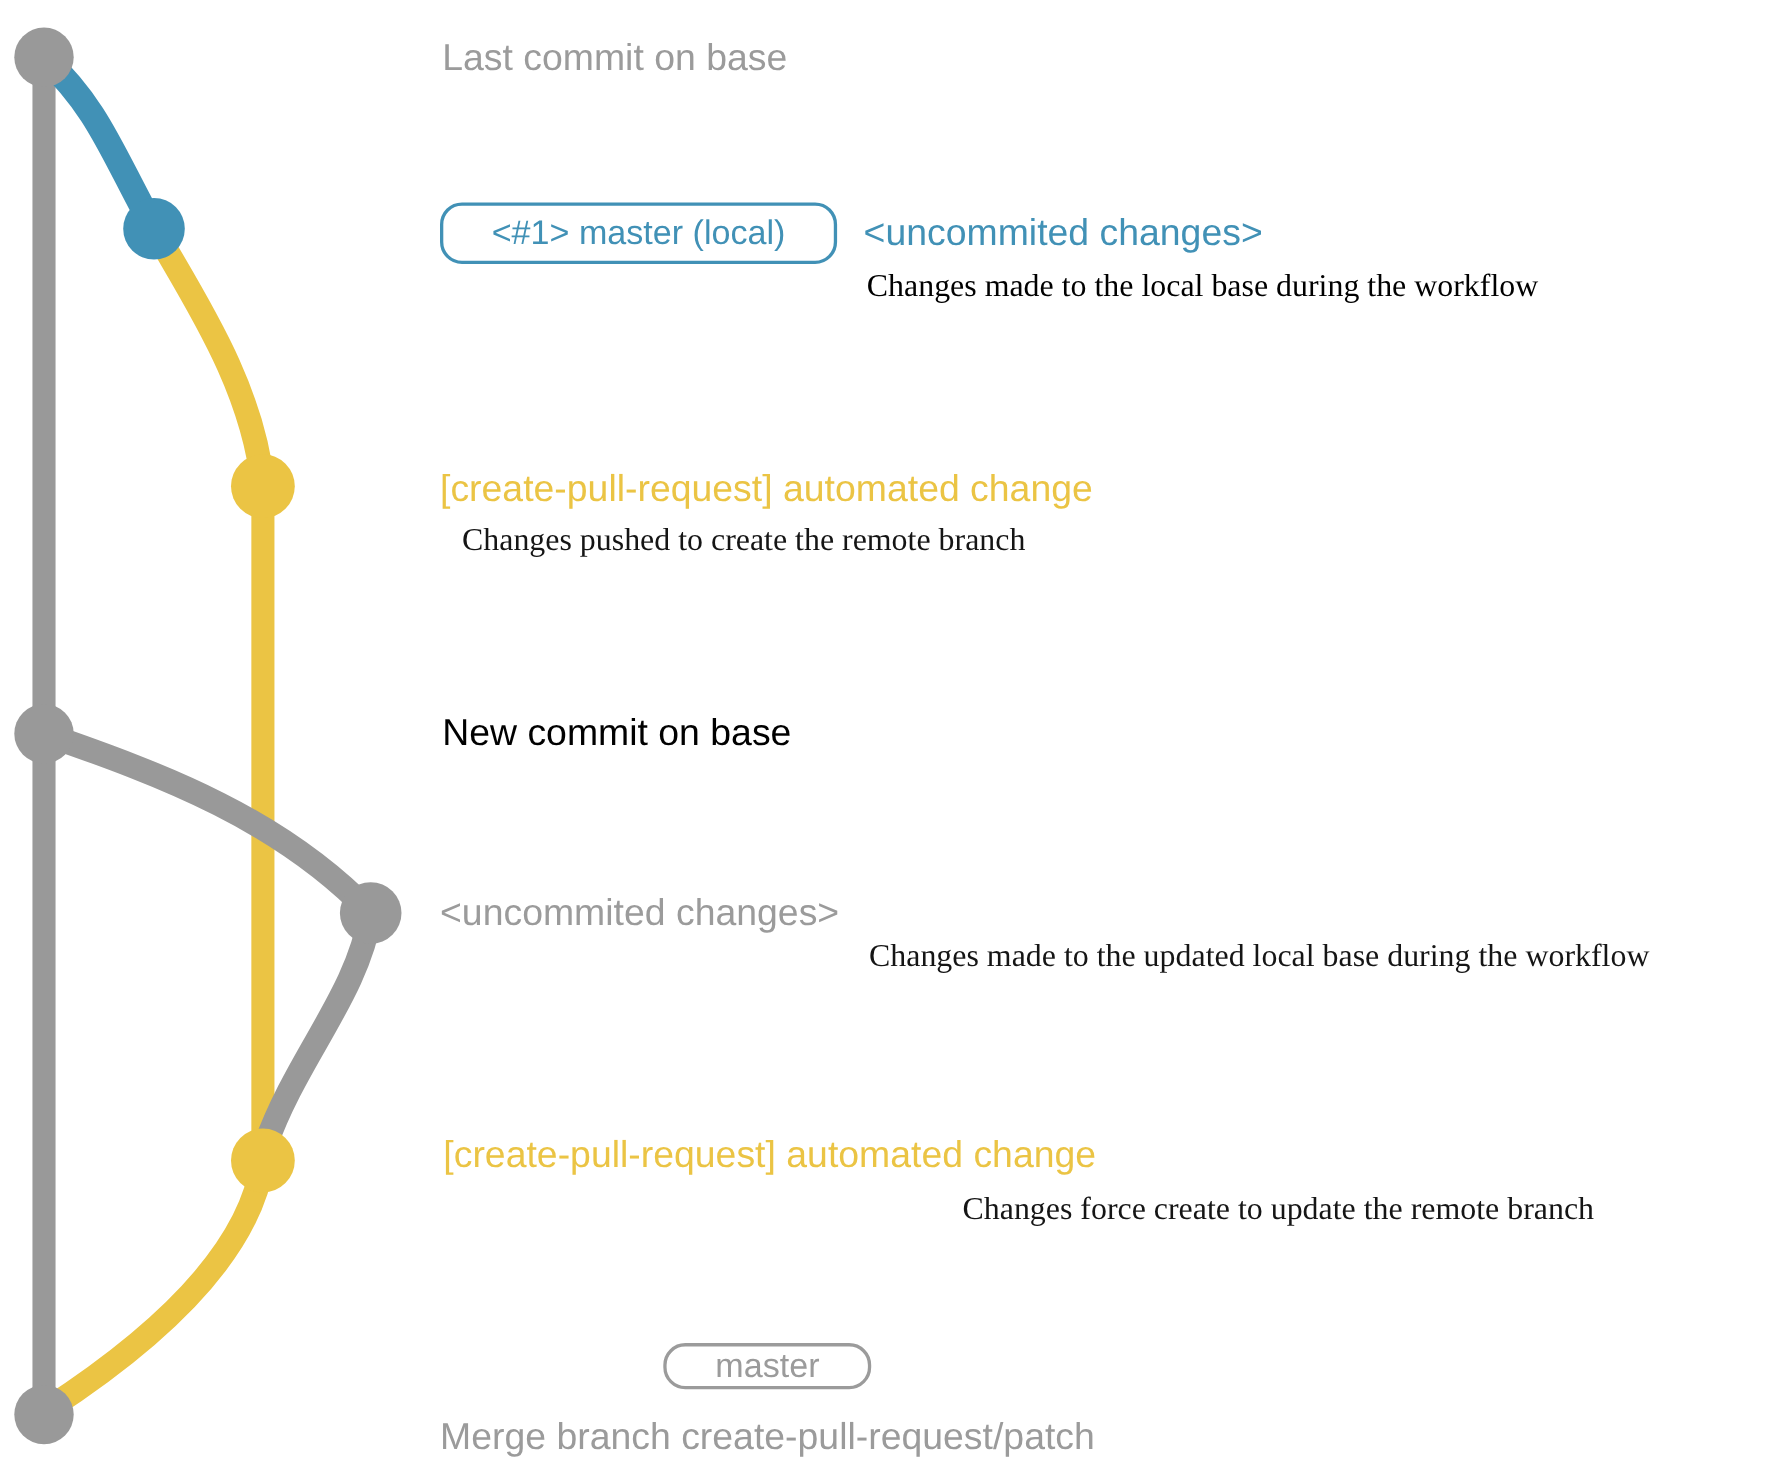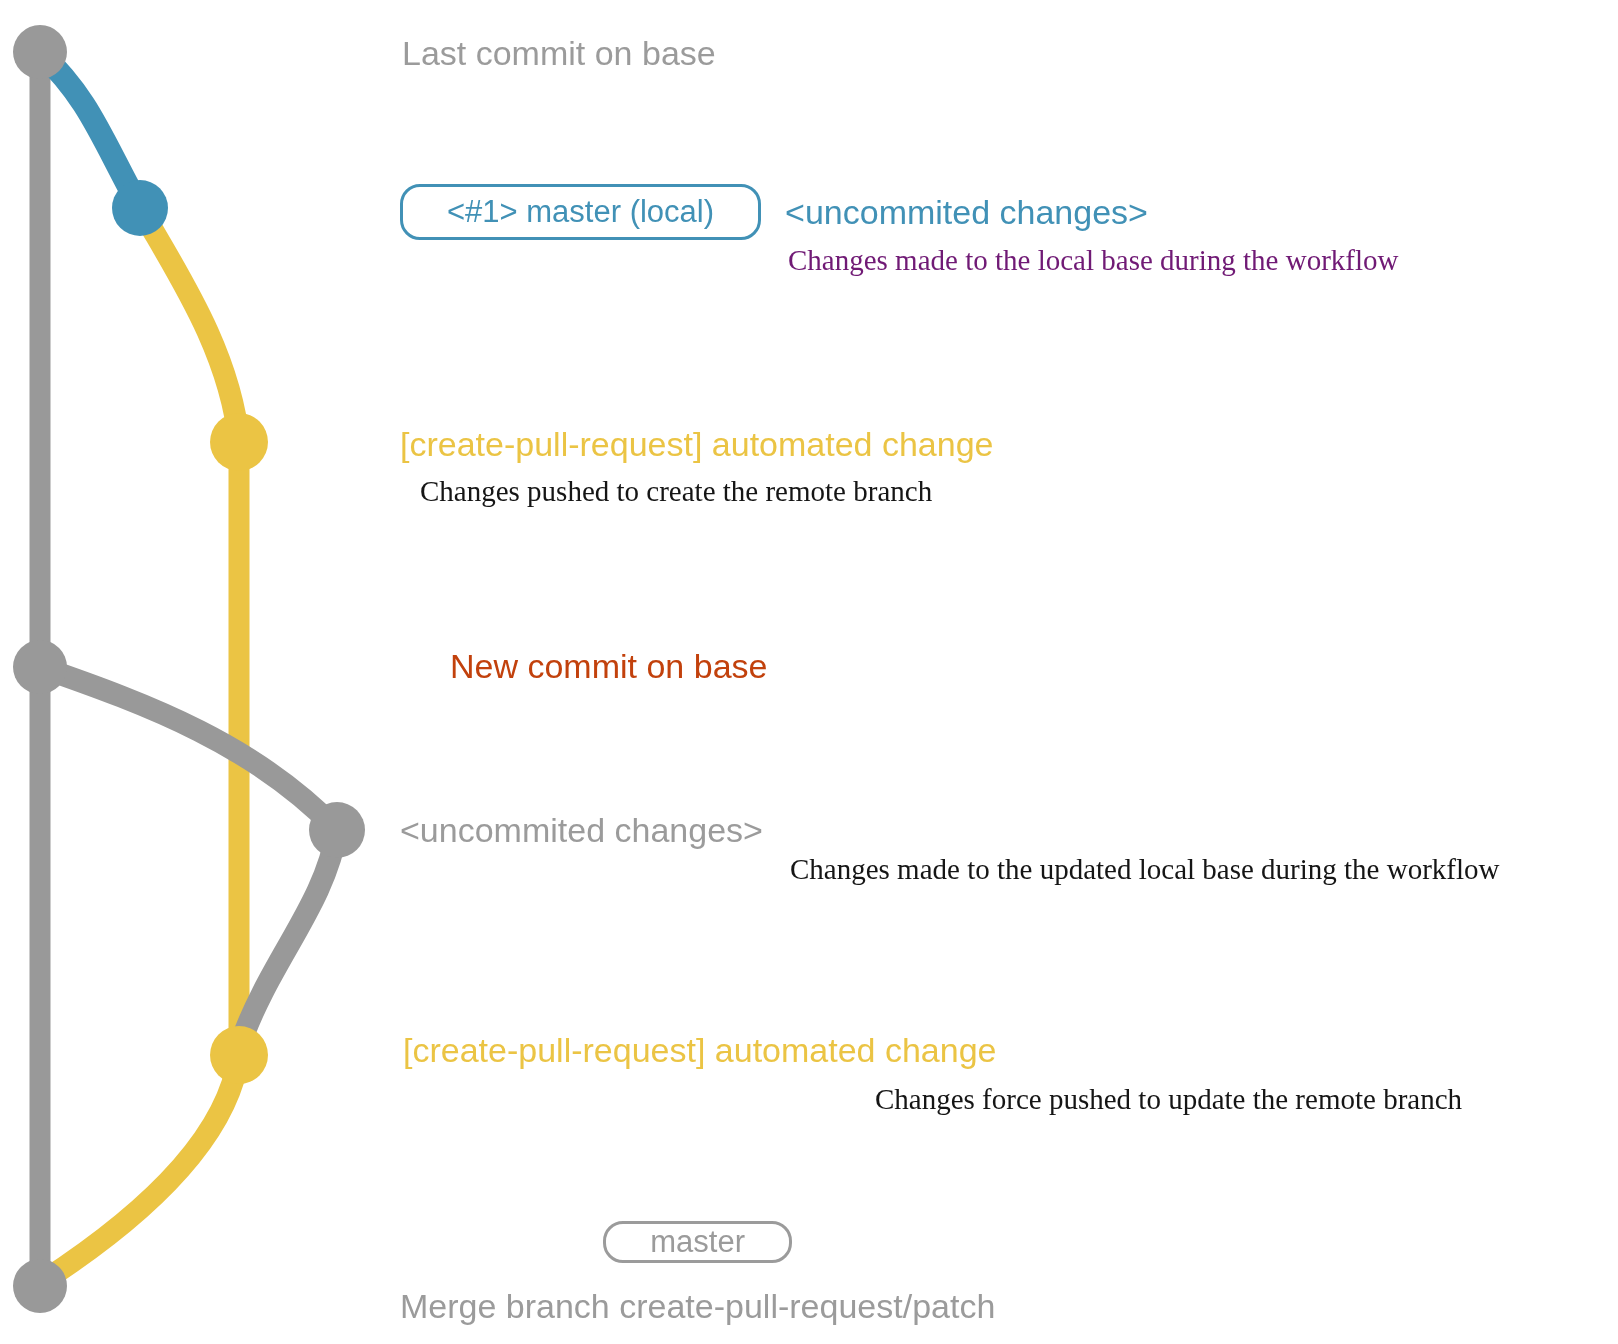--- a/index.html
+++ b/index.html
@@ -52,35 +52,35 @@
       <circle cx="239" cy="1055" r="29" fill="#ebc444"></circle>
       <circle cx="40" cy="1286" r="27" fill="#999999"></circle>
     </svg>
 
   <div id="lbl-last" class="label-muted" style="color: rgb(155, 155, 155);">Last commit on base</div>
 
   <div id="row-local1" class="badge-row">
     <div class="badge" style="color: rgb(65, 145, 182);">&lt;#1&gt; master (local)</div>
     <div class="side-note" style="color: rgb(65, 145, 182);">&lt;uncommited changes&gt;</div>
   </div>
-  <div id="desc-local1" class="desc" style="color: #701a75; text-align: center;">Changes made to the local base during the workflow</div>
+  <div id="desc-local1" class="desc" style="color: #000000; text-align: center;">Changes made to the local base during the workflow</div>
 
   <div id="note-patch1" class="note-title" style="color: rgb(235, 196, 68);">[create-pull-request] automated change</div>
   <div id="desc-patch1" class="desc" style="color: rgb(21, 21, 21);">Changes pushed to create the remote branch</div>
 
-  <div id="lbl-new" class="label-muted" style="color: #c2410c; margin-left: 48px;">New commit on base</div>
+  <div id="lbl-new" class="label-muted" style="color: #000000;">New commit on base</div>
 
   <div id="row-local2" class="badge-row">
     <div class="side-note" style="color: rgb(155, 155, 155);">&lt;uncommited changes&gt;</div>
   </div>
   <div id="desc-local2" class="desc" style="color: rgb(21, 21, 21);">Changes made to the updated local base during the workflow</div>
 
   <div id="row-patch2" class="badge-row">
     <div class="side-note" style="color: rgb(235, 196, 68);">[create-pull-request] automated change</div>
   </div>
-  <div id="desc-patch2" class="desc" style="color: rgb(21, 21, 21);">Changes force pushed to update the remote branch</div>
+  <div id="desc-patch2" class="desc" style="color: rgb(21, 21, 21);">Changes force create to update the remote branch</div>
 
   <div id="row-master" class="badge-row">
     <div class="badge" style="color: rgb(155, 155, 155);">master</div>
     <div class="side-note" style="color: rgb(155, 155, 155);">Merge branch create-pull-request/patch</div>
   </div>
 
 </div>
 
 </body></html>

